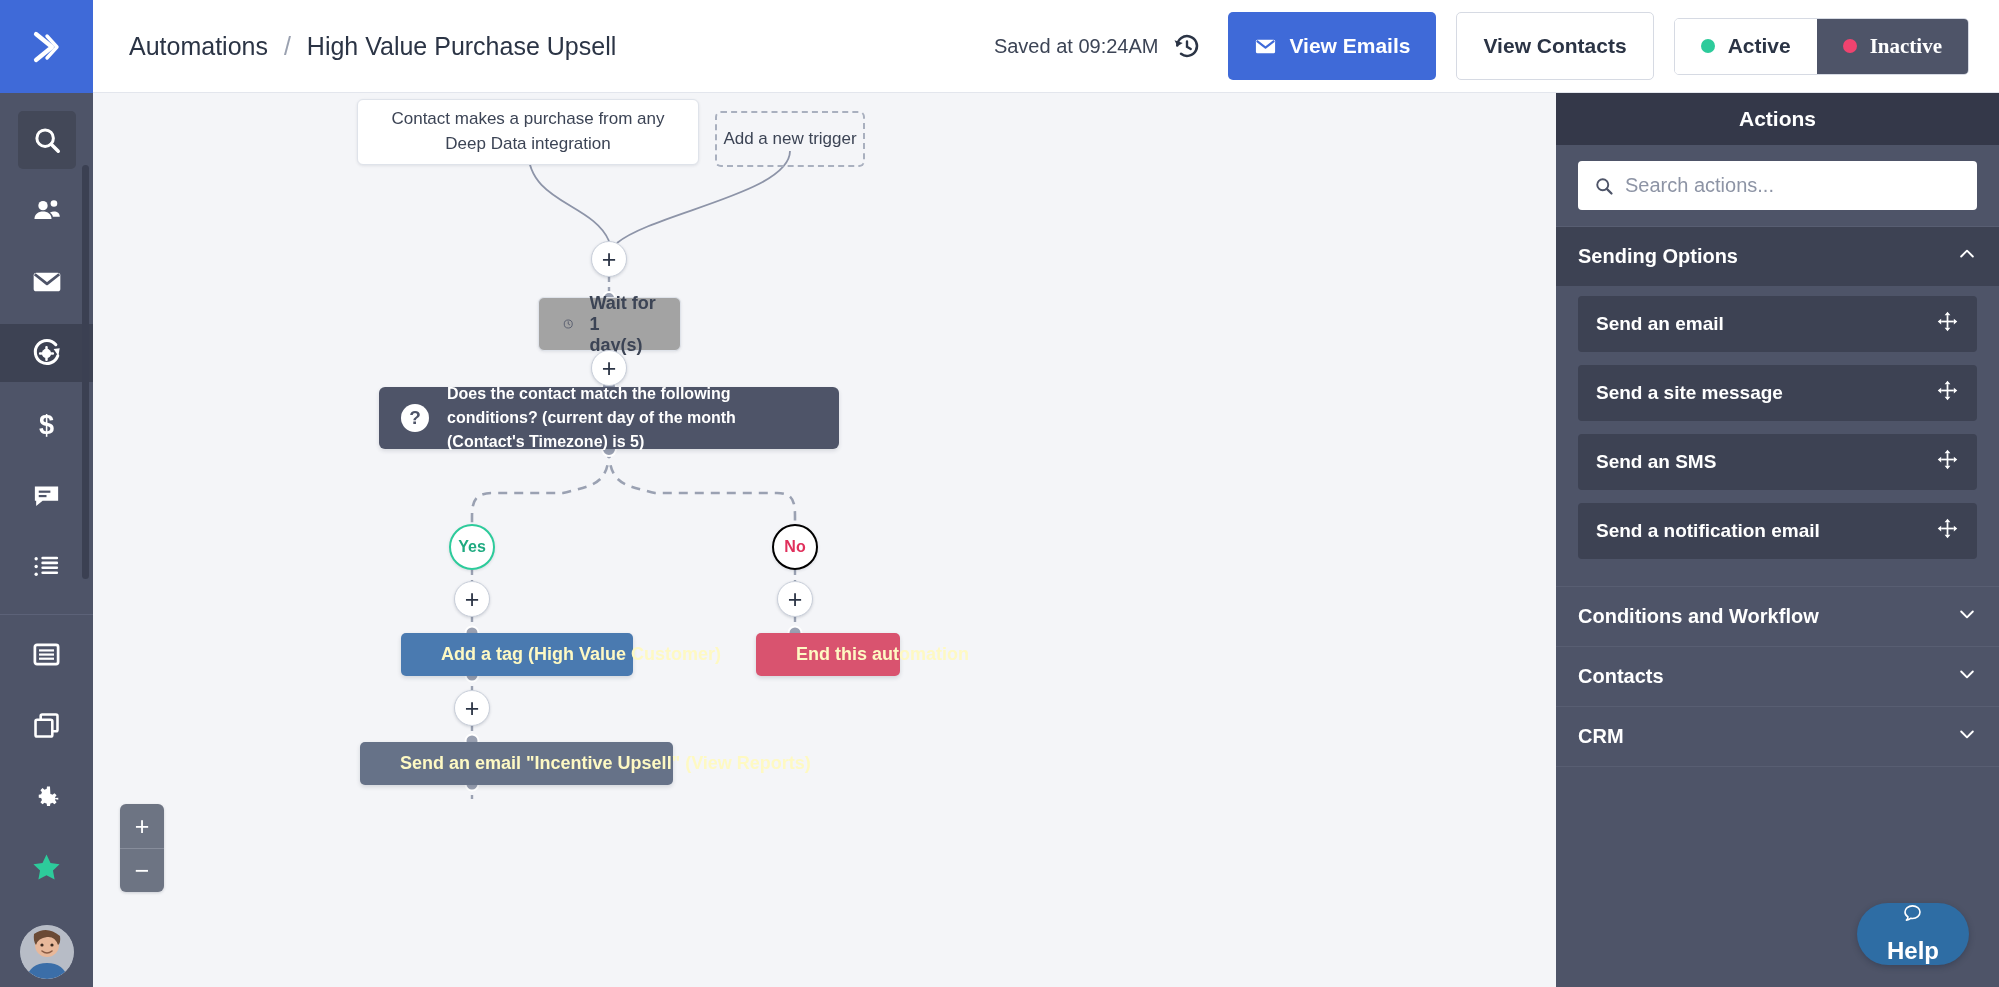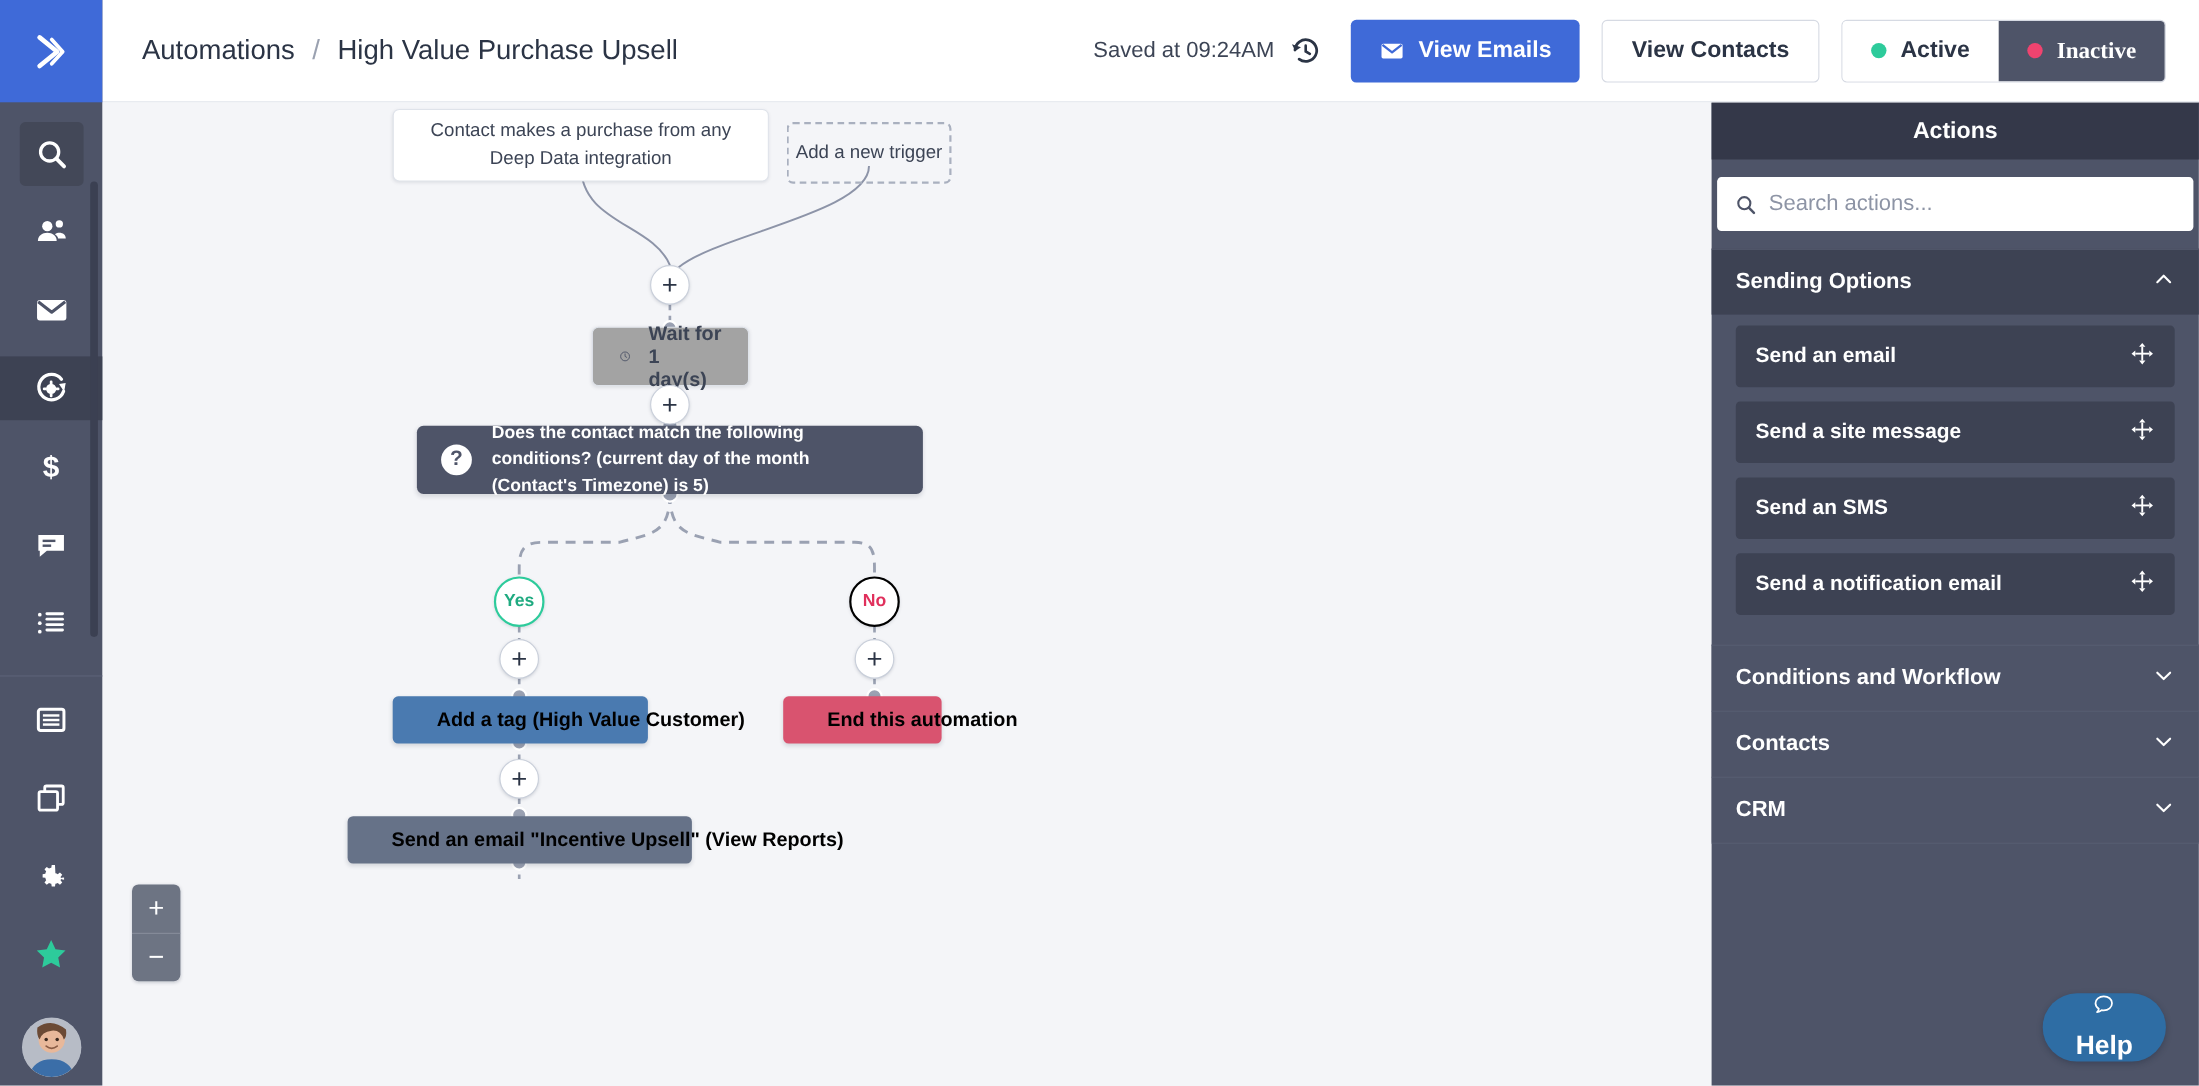--- a/index.html
+++ b/index.html
@@ -71,21 +71,21 @@
     margin-left: 36px; font-size: 25px; color: #2b3445; white-space: nowrap;
   }
   #breadcrumb .crumb-sep { color: #9aa1b0; margin: 0 9px; }
   #topbar-right {
     margin-left: auto; margin-right: 30px;
     display: flex; align-items: center; gap: 0;
   }
   #saved-text { font-size: 20px; color: #3c4455; white-space: nowrap; }
   #history-icon { margin: 0 26px 0 14px; display: flex; align-items: center; }
   .tb-btn {
-    height: 57px; border-radius: 5px; display: flex; align-items: center;
+    height: 68px; border-radius: 5px; display: flex; align-items: center;
     justify-content: center; font-size: 21px; font-weight: bold;
     padding: 0 26px; white-space: nowrap; cursor: pointer;
   }
   #view-emails-btn { background: #3f6ad8; color: #fff; gap: 12px; }
   #view-contacts-btn {
     background: #fff; color: #2b3445; border: 1px solid #d6dae3;
     margin-left: 20px;
   }
   #status-toggle {
     display: flex; margin-left: 20px; border: 1px solid #d6dae3;
@@ -137,22 +137,23 @@
     line-height: 1.5;
   }
   .qmark {
     width: 28px; height: 28px; border-radius: 50%; background: #fff;
     color: #4e5468; font-size: 19px; font-weight: bold;
     display: flex; align-items: center; justify-content: center; flex: 0 0 28px;
   }
   .action-node {
     border-radius: 5px; box-shadow: 0 2px 4px rgba(40,50,70,.16);
     display: flex; align-items: center; gap: 18px;
-    padding: 0 22px; color: #000000; font-size: 18px; font-weight: bold;
+    padding: 0 22px; color: #fef9c3; font-size: 18px; font-weight: bold;
     white-space: nowrap;
+    margin-left: 44px;
   }
   .node-blue  { background: #4a7ab0; }
   .node-pink  { background: #d9536f; }
   .node-slate { background: #667288; }
 
   .plus-btn {
     position: absolute; width: 36px; height: 36px; border-radius: 50%;
     background: #fff; border: 1px solid #c9cfda;
     box-shadow: 0 1px 3px rgba(40,50,70,.18);
     display: flex; align-items: center; justify-content: center;
@@ -181,21 +182,21 @@
   
   #right-panel {
     position: absolute; right: 0; top: 93px; width: 443px; height: 894px;
     background: #4e5468; display: flex; flex-direction: column; z-index: 15;
   }
   #panel-title {
     height: 52px; background: #343849; color: #fff;
     display: flex; align-items: center; justify-content: center;
     font-size: 21px; font-weight: bold;
   }
-  #search-wrap { padding: 16px 5px; }
+  #search-wrap { padding: 16px 22px; }
   #search-box {
     height: 49px; background: #fff; border-radius: 4px;
     display: flex; align-items: center; gap: 11px; padding: 0 16px;
   }
   #search-input {
     border: none; outline: none; flex: 1 1 auto; height: 100%;
     font-size: 20px; color: #3c4455; font-family: inherit; background: transparent;
   }
   #search-input::placeholder { color: #8d94a5; }
   .section-head {

